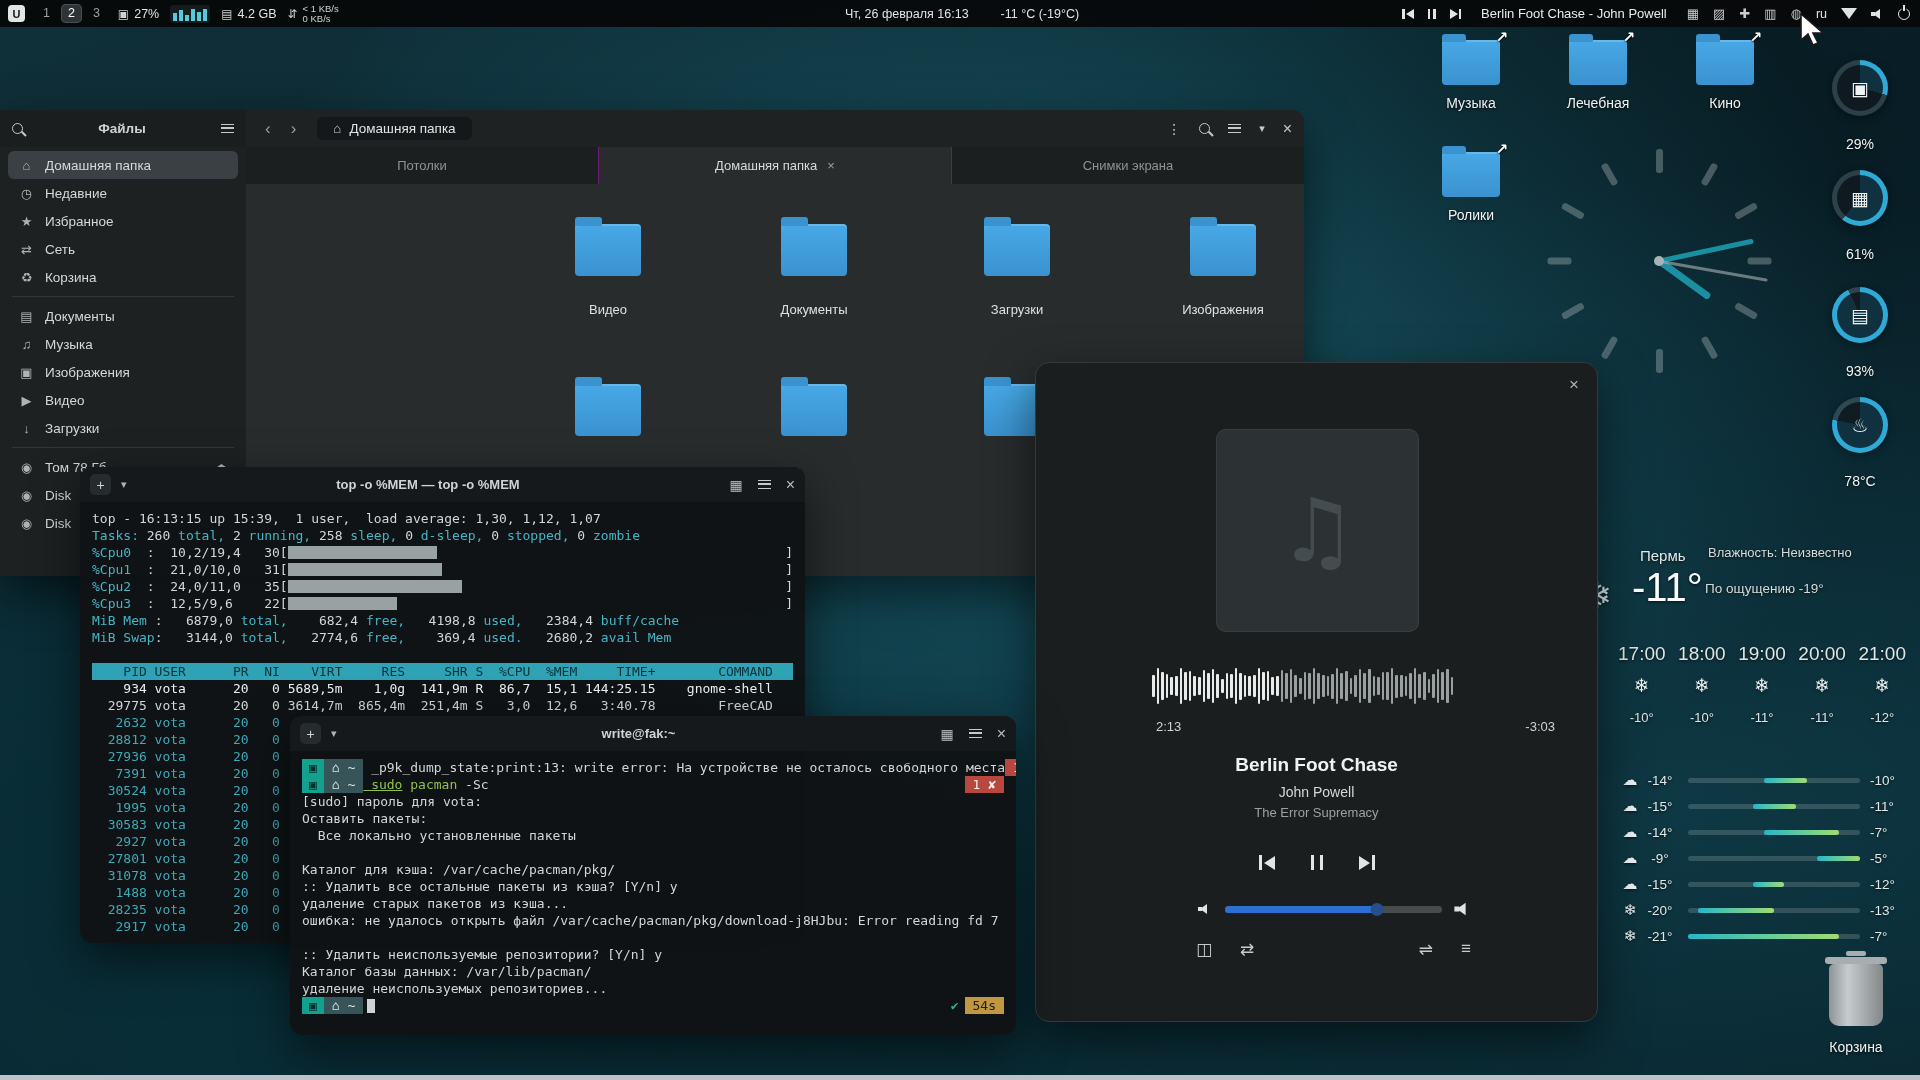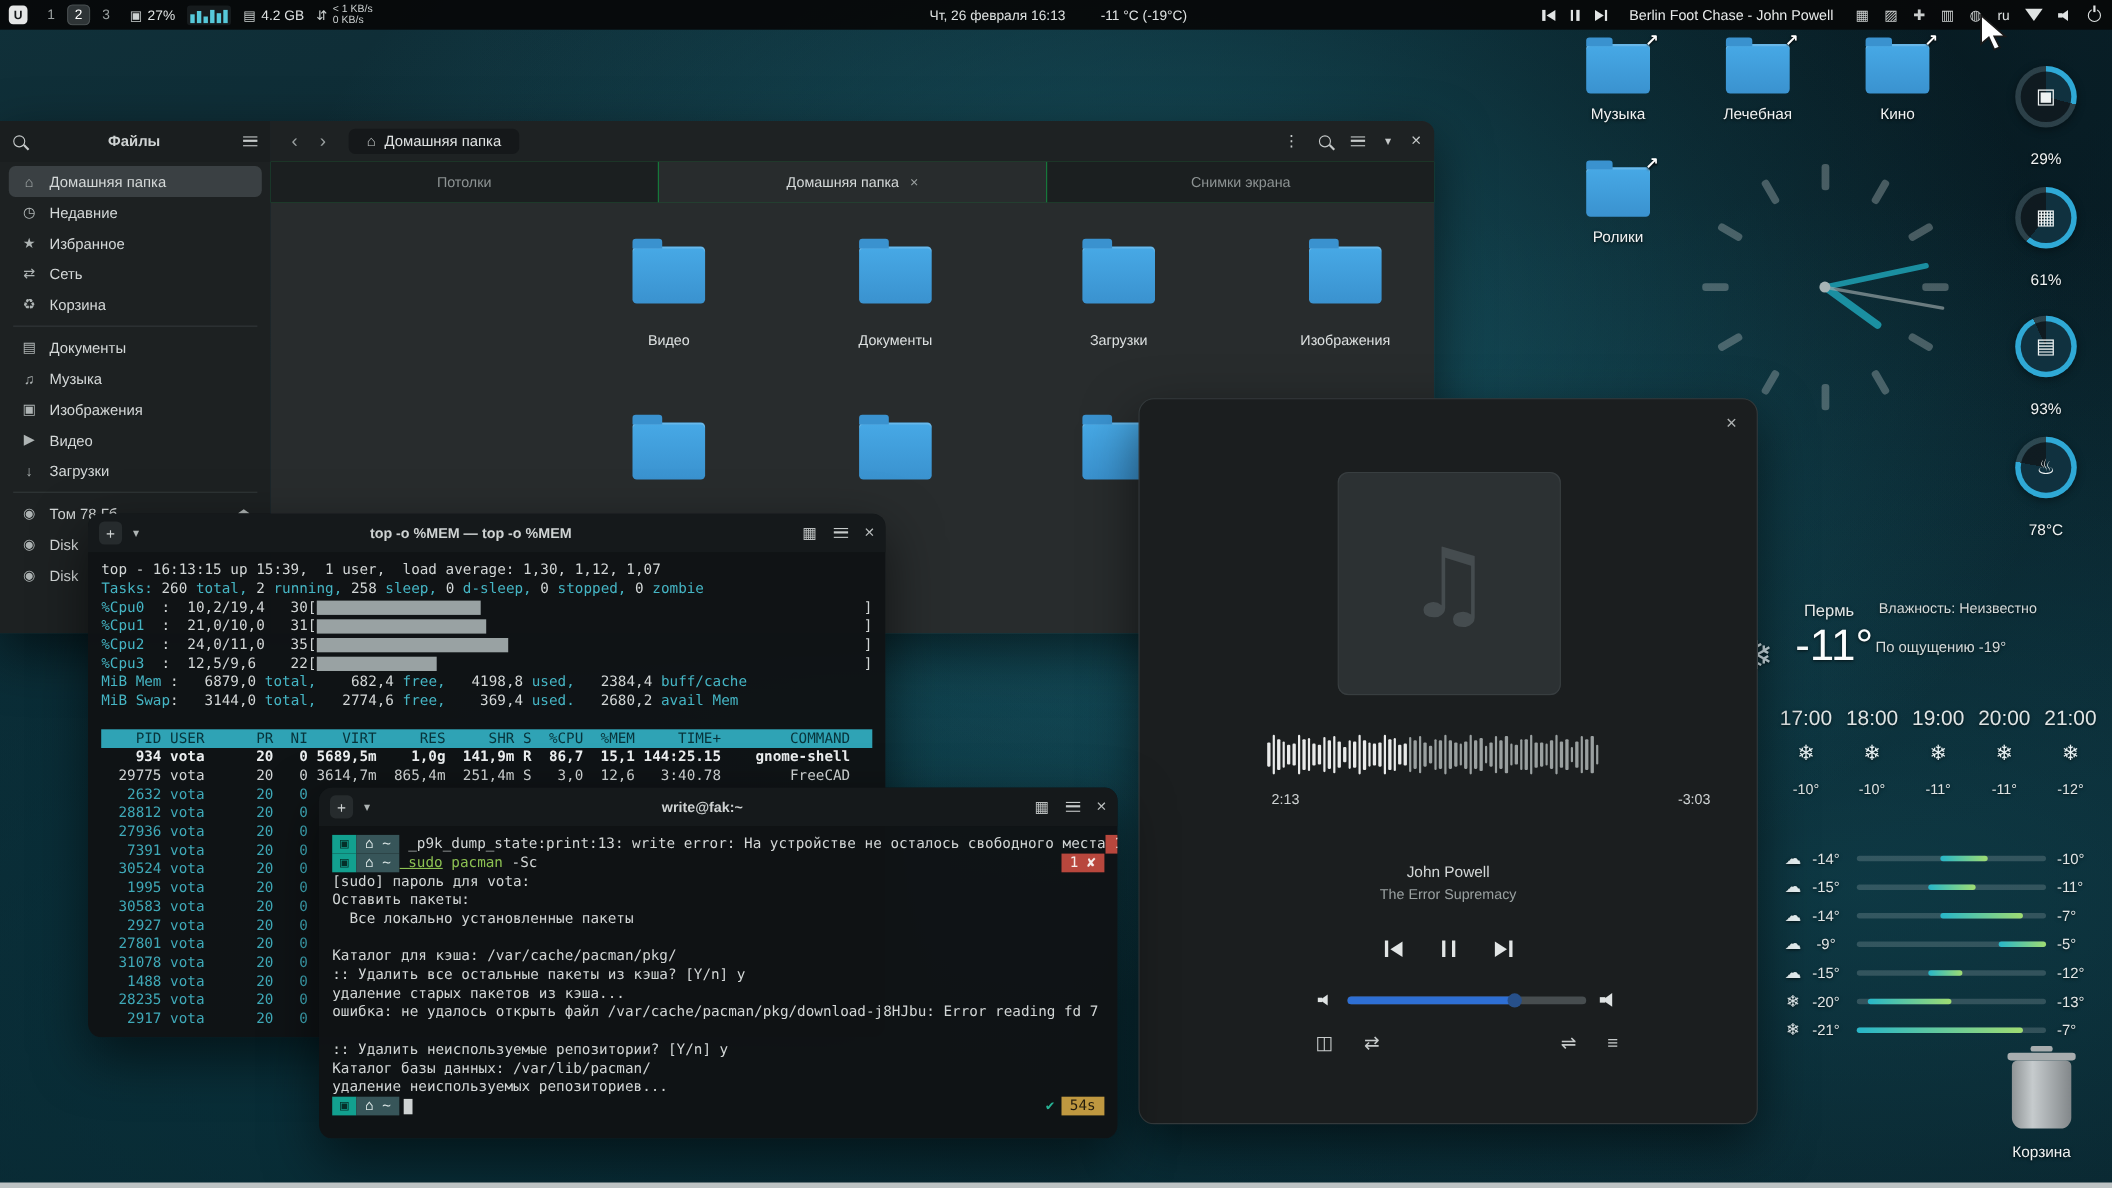--- a/index.html
+++ b/index.html
@@ -57,21 +57,21 @@
   .sb-row .ic{width:17px;text-align:center;color:#aeb4b4;font-size:13px}
   .sb-row.active{background:#3a4043}
   .sb-row .eject{margin-left:auto;color:#aeb4b4}
   .sb-sep{height:1px;background:#32383a;margin:5px 4px}
   .files-main{flex:1;display:flex;flex-direction:column;background:#282c2d}
   .files-hbar{height:37px;background:#1e2223;display:flex;align-items:center;padding:0 12px;gap:6px}
   .nav-arrow{color:#9aa0a0;font-size:17px;padding:0 7px}
   .crumb{display:flex;align-items:center;gap:8px;background:#15181a;border-radius:6px;padding:4px 16px;color:#e0e3e3;font-size:13.5px;margin-left:8px}
   .crumb .ic{color:#c6caca}
   .hbar-right{margin-left:auto;display:flex;align-items:center;gap:18px;color:#c6caca;font-size:14px}
-  .files-tabs{height:37px;background:#15803d;display:flex;gap:1px}
+  .files-tabs{height:37px;background:#701a75;display:flex;gap:1px}
   .ftab{flex:1;display:flex;align-items:center;justify-content:center;gap:10px;font-size:13px;color:#8d9393;background:#1b1f20}
   .ftab.active{background:#282c2d;color:#d6dada}
   .ftab .x{color:#9aa0a0}
   .files-canvas{position:relative;flex:1}
   .fitem{position:absolute;width:130px;margin-left:-65px;text-align:center}
   .folder{width:66px;height:52px;background:linear-gradient(180deg,#47a9e6,#3a92cf);border-radius:4px;margin:0 auto;position:relative;box-shadow:inset 0 2px 0 rgba(255,255,255,.18)}
   .folder::before{content:"";position:absolute;top:-7px;left:0;width:27px;height:9px;background:#3a92cf;border-radius:3px 3px 0 0}
   .fitem .lbl{margin-top:26px;font-size:13px;color:#dde1e1}
   .bakfile{width:56px;height:66px;background:linear-gradient(180deg,#d8dcde,#b7bcbf);border-radius:4px;margin:0 auto;position:relative}
   .bakfile::before{content:"";position:absolute;top:0;right:0;width:0;height:0;border-top:13px solid #282c2d;border-left:13px solid #8f9598}
@@ -85,21 +85,21 @@
   .tbar{height:35px;background:#15191b;display:flex;align-items:center;padding:0 10px;gap:10px;color:#c9cdcd;flex:0 0 35px}
   .tplus{width:21px;height:21px;border-radius:5px;background:#262b2d;display:inline-flex;align-items:center;justify-content:center;font-size:14px;color:#cfd3d3}
   .tdrop{color:#aeb4b4;font-size:11px}
   .ttl{flex:1;text-align:center;font-size:13px;font-weight:bold;color:#cfd3d3;white-space:nowrap;overflow:hidden}
   .tbar-right{display:flex;align-items:center;gap:15px;font-size:14px;color:#b9bdbd}
   .tbody{flex:1;padding:8px 12px;font-family:"DejaVu Sans Mono","Liberation Mono",monospace;font-size:13px;line-height:17px;overflow:hidden;color:#c9cecf}
   .tbody span{white-space:pre}
   .tline{height:17px;white-space:pre;overflow:hidden}
   .w{color:#d2d6d6}.c{color:#45b5c4}
   .thead{background:#2fa3b5;color:#07333a;font-weight:normal}
-  .rowhl{color:#eceff0;font-weight:bold}
+  .rowhl{color:#eceff0;font-weight:normal}
   .roww{color:#d2d6d6}
   .rowc{color:#3fa9b8}
   .cpuline{display:flex}
   .cpubar{flex:1;position:relative;margin:2px 0}
   .cpufill{position:absolute;left:0;top:0;bottom:0;background:#99a2a3}
   .t2line{display:flex;align-items:center;height:17px;color:#ced3d3}
   .seg1{background:#12a08f;color:#053029;padding:0 7px;height:17px;display:inline-flex;align-items:center;font-weight:bold}
   .seg2{background:#375559;color:#d9e4e4;padding:0 8px;height:17px;display:inline-flex;align-items:center;gap:4px}
   .g{color:#8cc152}.gu{color:#8cc152;text-decoration:underline}
   .badge-err{margin-left:auto;background:#b8473d;color:#f6ecea;padding:0 8px;height:17px;display:inline-flex;align-items:center}
@@ -582,20 +582,21 @@
         <i class="rest" style="height: 28.7px;"></i>
         <i class="rest" style="height: 13.8px;"></i>
         <i class="rest" style="height: 23.9px;"></i>
         <i class="rest" style="height: 33.3px;"></i>
         <i class="rest" style="height: 28px;"></i>
         <i class="rest" style="height: 33.6px;"></i>
         <i class="rest" style="height: 17.9px;"></i>
       </div>
     <div class="ptime-l">2:13</div>
     <div class="ptime-r">-3:03</div>
+    <div class="p-title">Berlin Foot Chase</div>
     <div class="p-artist">John Powell</div>
     <div class="p-album">The Error Supremacy</div>
     <div class="p-controls">
       <span class="pbtn">
           <span class="vbar"></span>
           <span class="tri l"></span>
         </span>
       <span class="pbtn">
           <span class="vbar"></span>
           <span class="vbar" style="margin-left:4px"></span>

